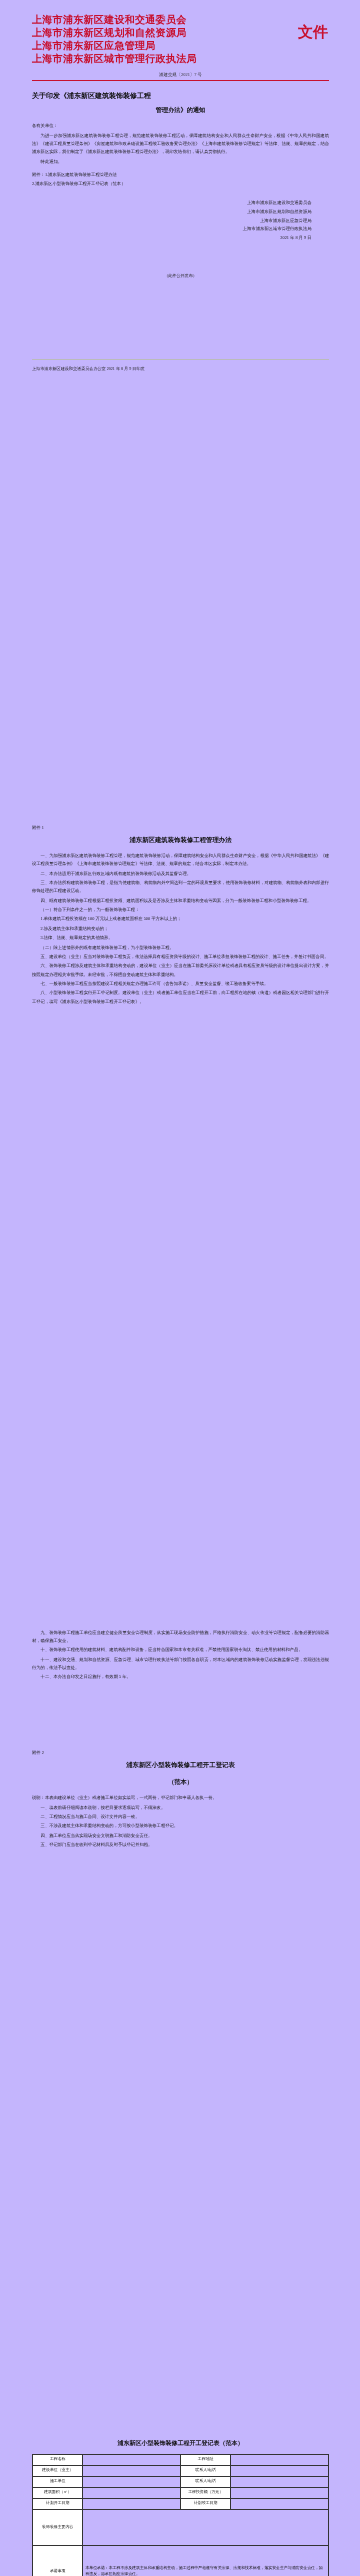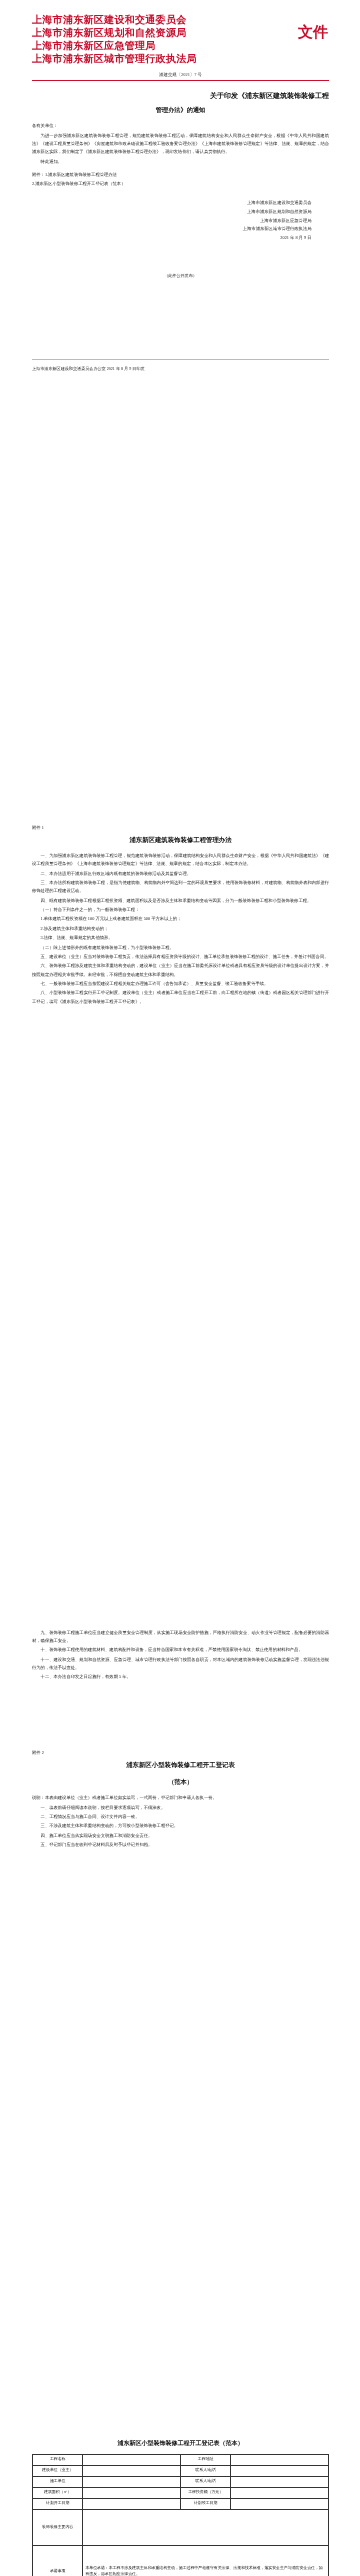--- a/index.html
+++ b/index.html
@@ -1,32 +1,32 @@
 <!DOCTYPE html>
 <html style="font-size:8.2px"><head>
 <meta charset="utf-8">
 <style>
   html,body{margin:0;padding:0;background:#8f8f8f;}
   body{font-family:"Liberation Serif","DejaVu Serif",serif;}
   .page-wrap{width:361px;margin:0 auto;background:#8f8f8f;}
-  .sheet{width:361px;background:#ffffff;box-sizing:border-box;position:relative;}
+  .sheet{width:361px;background:#c4b5fd;box-sizing:border-box;position:relative;}
   .sheet.p1{height:804px;padding:13.4px 32px 0 32px;}
   .sheet.p2{height:804px;padding:20.6px 32px 0 32px;}
   .sheet.p3{height:804px;padding:20.6px 32px 0 32px;}
   .sheet.p4{height:804px;padding:20.6px 32px 0 32px;}
 
   
   .letterhead{position:relative;margin-bottom:3.1px;}
   .lh-lines{display:block;}
   .lh-line{color:#c8102e;font-family:"Liberation Serif","DejaVu Serif",serif;font-weight:bold;font-size:10px;letter-spacing:0.3px;line-height:1.30;white-space:nowrap;}
   .lh-wen{position:absolute;right:1px;top:11.3px;color:#c8102e;font-weight:bold;font-size:15px;line-height:1;}
   .docnum{text-align:center;font-size:4.4px;color:#333;margin-top:6.2px;margin-bottom:3.1px;}
   .redline{height:1px;background:#c8102e;margin:1.5px 0 10.3px 0;}
 
-  .title{text-align:right;font-weight:bold;font-size:7px;line-height:1.6;color:#111;margin:6.2px 0 3.1px 0;}
+  .title{text-align:left;font-weight:bold;font-size:7px;line-height:1.6;color:#111;margin:6.2px 0 3.1px 0;}
   .subtitle{text-align:center;font-weight:bold;font-size:6.2px;line-height:1.6;color:#111;margin:0 0 7.2px 0;}
 
   p.body{font-size:4.3px;line-height:1.95;color:#1a1a1a;text-align:justify;margin:0 0 1px 0;text-indent:2em;}
   p.body.noind{text-indent:0;}
   .sign{margin-top:11.3px;text-align:right;font-size:4.3px;line-height:2;color:#1a1a1a;padding-right:17.5px;}
   .sign div{white-space:nowrap;}
   .hr-thin{border:0;border-top:0.5px solid #bbb;margin:13.4px 0 5.2px 0;}
   .foot-note{font-size:4.1px;color:#222;line-height:1.9;}
 
   .attach-label{font-size:4.3px;color:#1a1a1a;margin:0 0 2.1px 0;}

